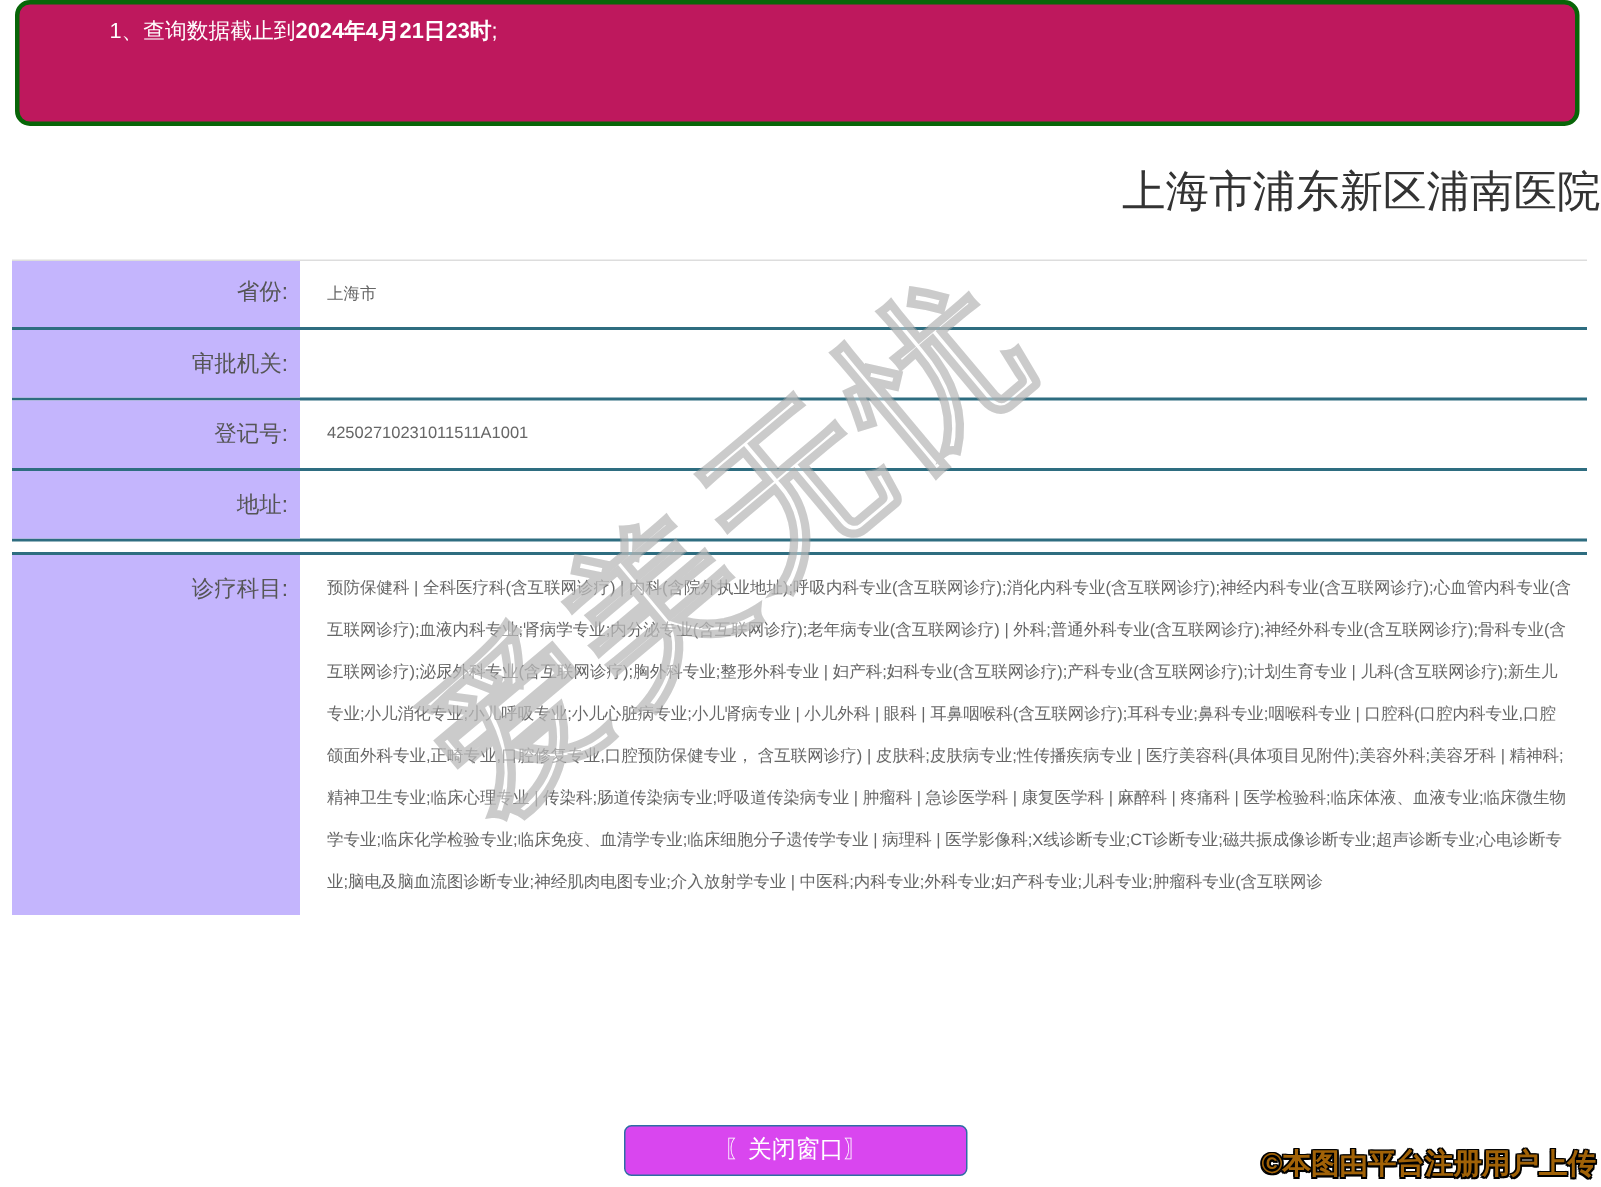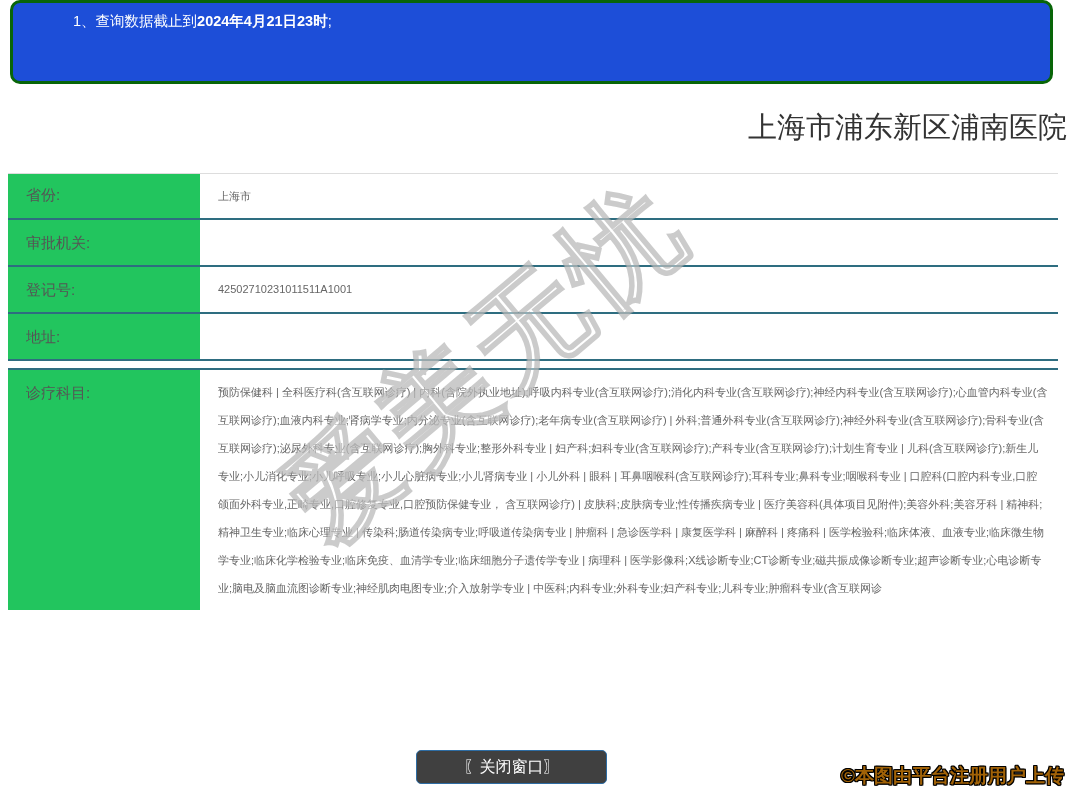--- a/index.html
+++ b/index.html
@@ -2,43 +2,43 @@
 <html><head>
 <meta charset="utf-8">
 <style>
   * { margin:0; padding:0; box-sizing:border-box; }
   html,body { width:1067px; height:791px; background:#ffffff; overflow:hidden;
               font-family:"Liberation Sans","DejaVu Sans",sans-serif; }
   body { position:relative; }
 
   
   .banner { position:absolute; top:0; left:10px; width:1043px; height:84px;
-            background:#1d4ed8; border:3px solid #086508; border-radius:10px;
+            background:#be185d; border:3px solid #086508; border-radius:10px;
             color:#ffffff; padding:6px 10px 6px 60px; }
   .banner-line { font-size:14.5px; line-height:24.5px; white-space:nowrap; }
   .banner-line b { font-weight:bold; }
 
   
   .page-title { position:absolute; top:108px; left:0; width:1067px;
                 text-align:right; font-size:29px; font-weight:400; color:#333; }
 
   
   .info-table { position:absolute; top:173px; left:8px; width:1050px;
                 border-top:1px solid #ddd; }
   .info-row { display:flex; border-bottom:2px solid #2e6d80; }
   .info-row.last { border-bottom:none; border-top:2px solid #2e6d80; margin-top:7px; }
-  .label-cell { width:192px; min-width:192px; background:#22c55e; color:#555;
-                font-size:15px; padding:10px 8px 10px 18px; line-height:25px; }
+  .label-cell { width:192px; min-width:192px; background:#c4b5fd; color:#555;
+                font-size:15px; padding:10px 8px 10px 18px; line-height:25px;text-align:right; }
   .value-cell { flex:1; color:#666; font-size:11px; line-height:28px;
                 padding:8px 10px 8px 18px; word-break:break-all; }
   .row-short .label-cell, .row-short .value-cell { padding-top:8px; padding-bottom:8px; }
 
   
-  .close-btn { position:absolute; top:750px; left:416px; width:191px; height:34px;
-               background:#404040; border:1px solid #2e6da4; border-radius:5px;
+  .close-btn { position:absolute; top:750px; left:416px; width:229px; height:34px;
+               background:#d946ef; border:1px solid #2e6da4; border-radius:5px;
                color:#ffffff; font-size:16px; text-align:center; line-height:32px;
                cursor:pointer; font-family:inherit; }
 
   
   .watermark { position:absolute; left:150px; top:290px; width:660px; height:130px;
                text-align:center; transform:rotate(-40deg);
                font-size:112px; font-weight:700; letter-spacing:8px;
                color:rgba(255,255,255,0.45);
                -webkit-text-stroke:2px rgba(160,160,160,0.55);
                pointer-events:none; z-index:5; }

